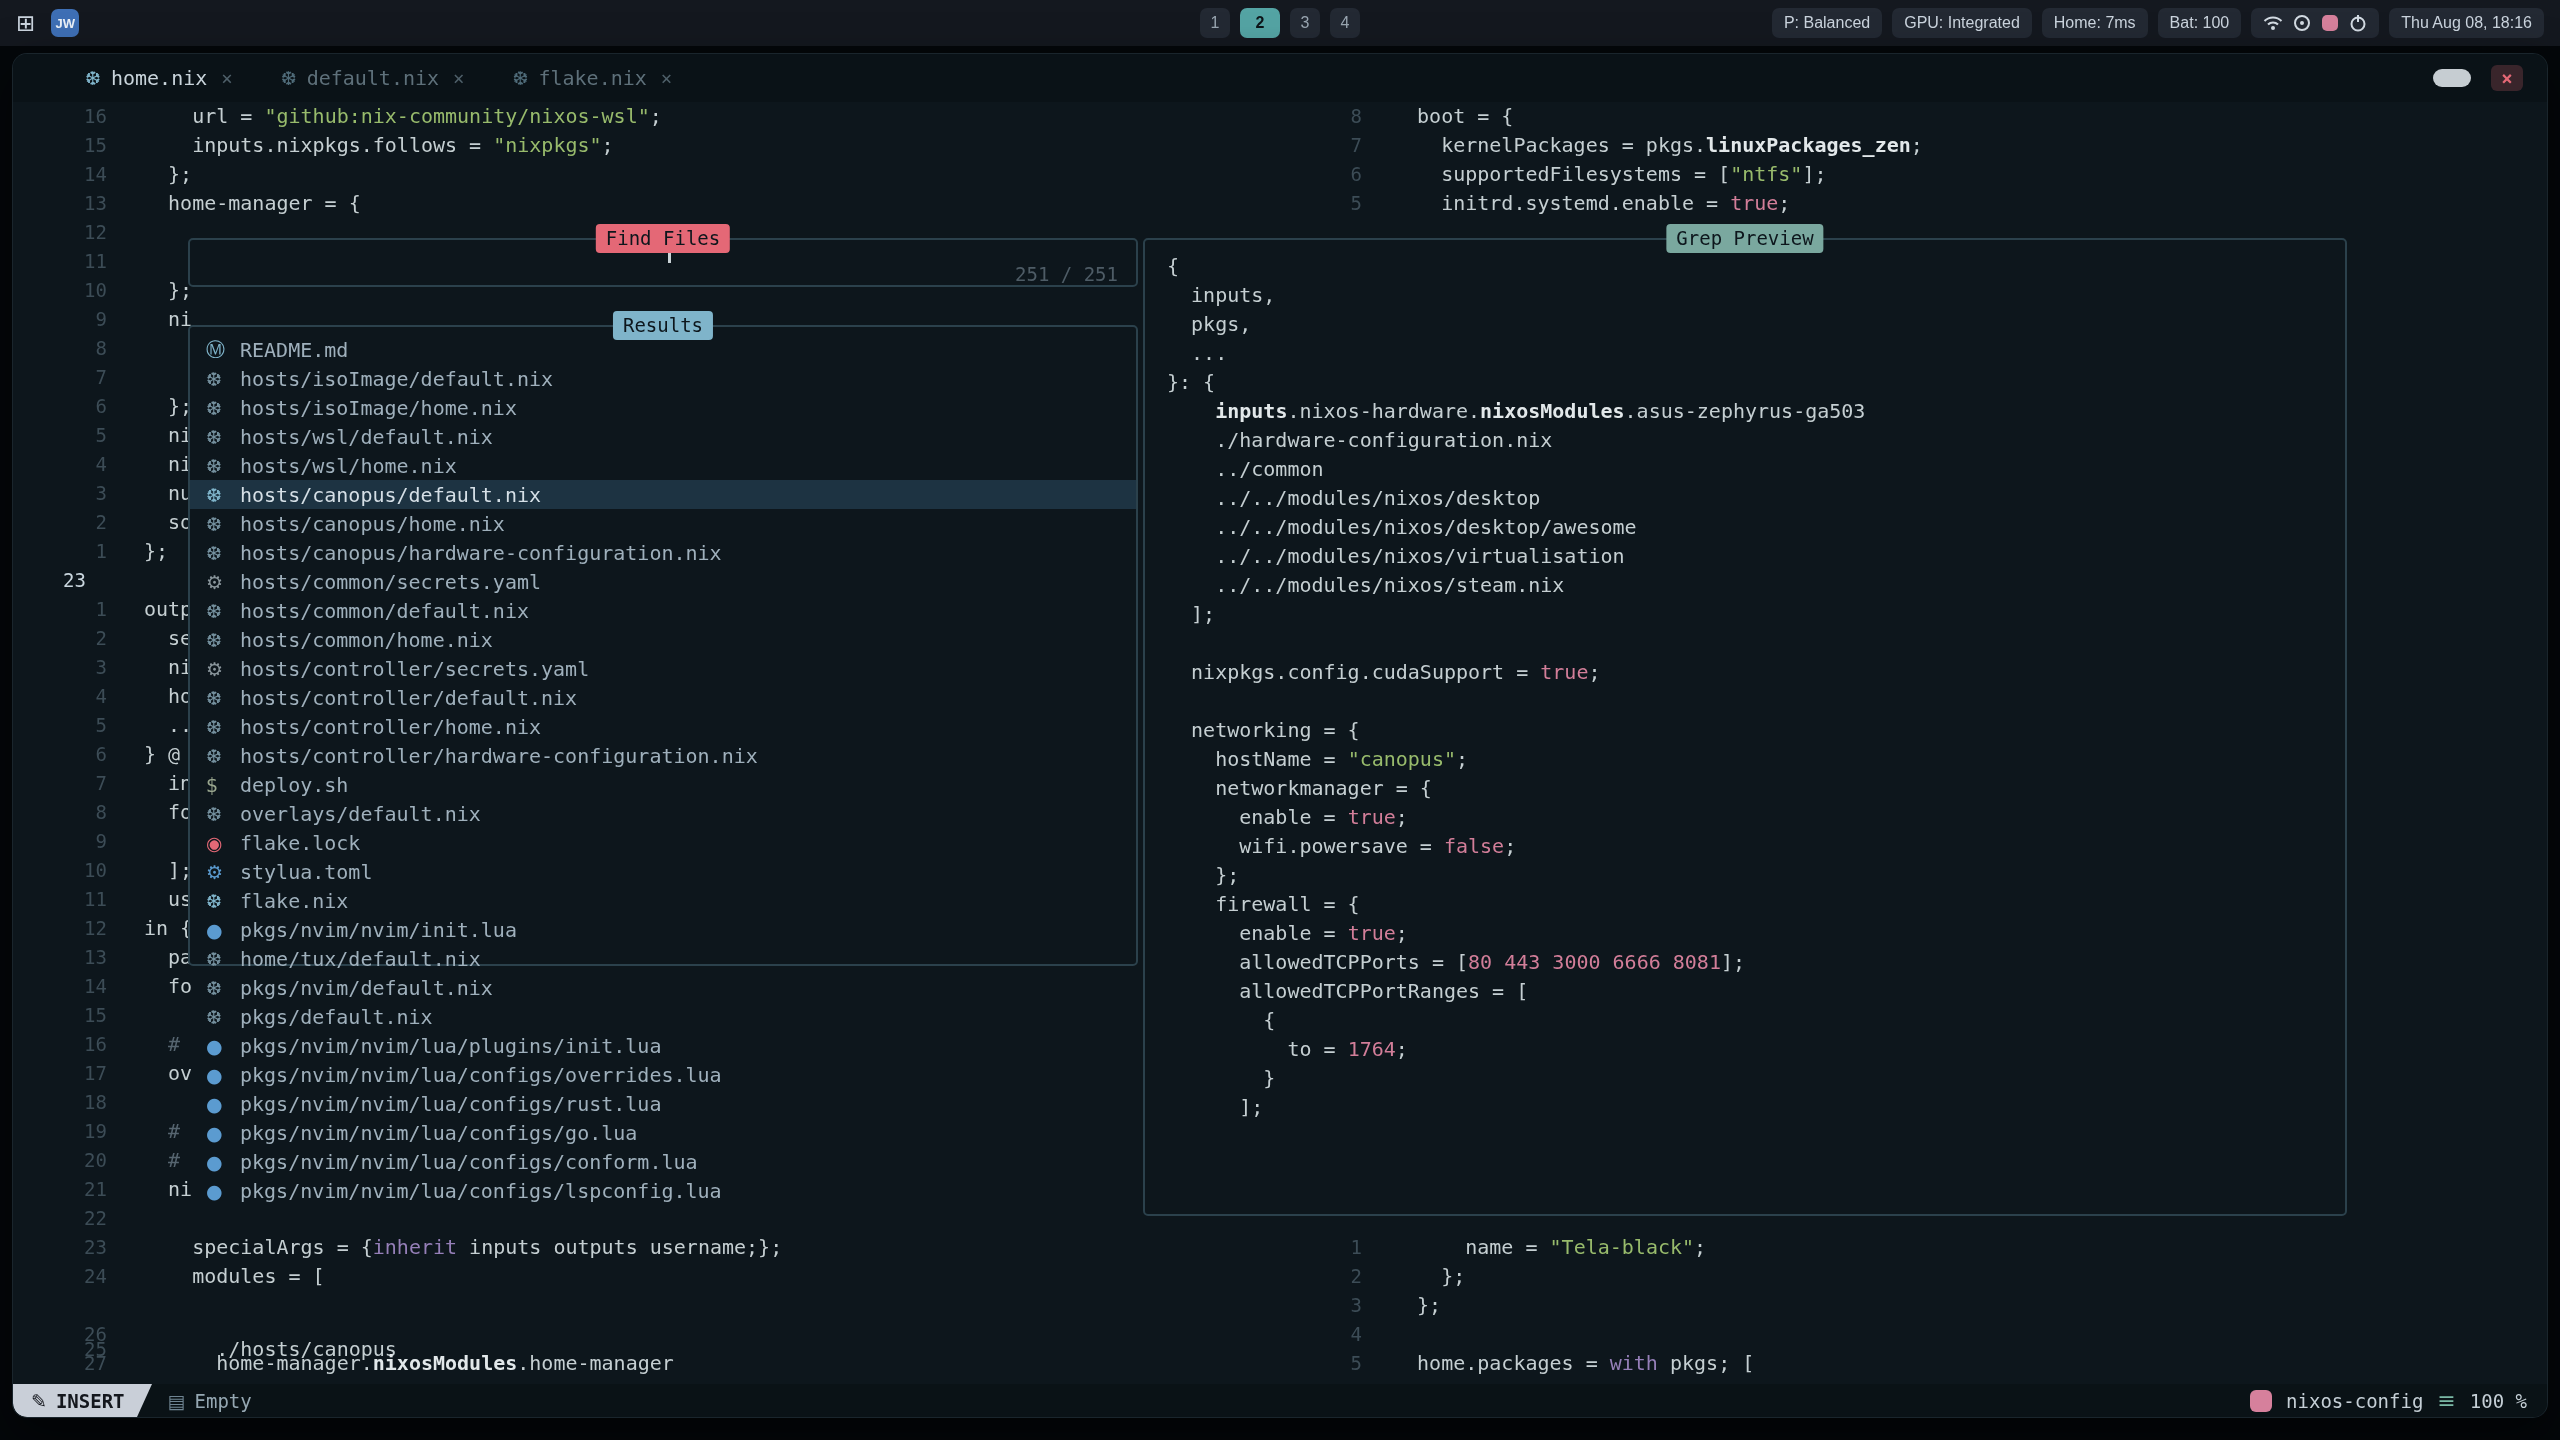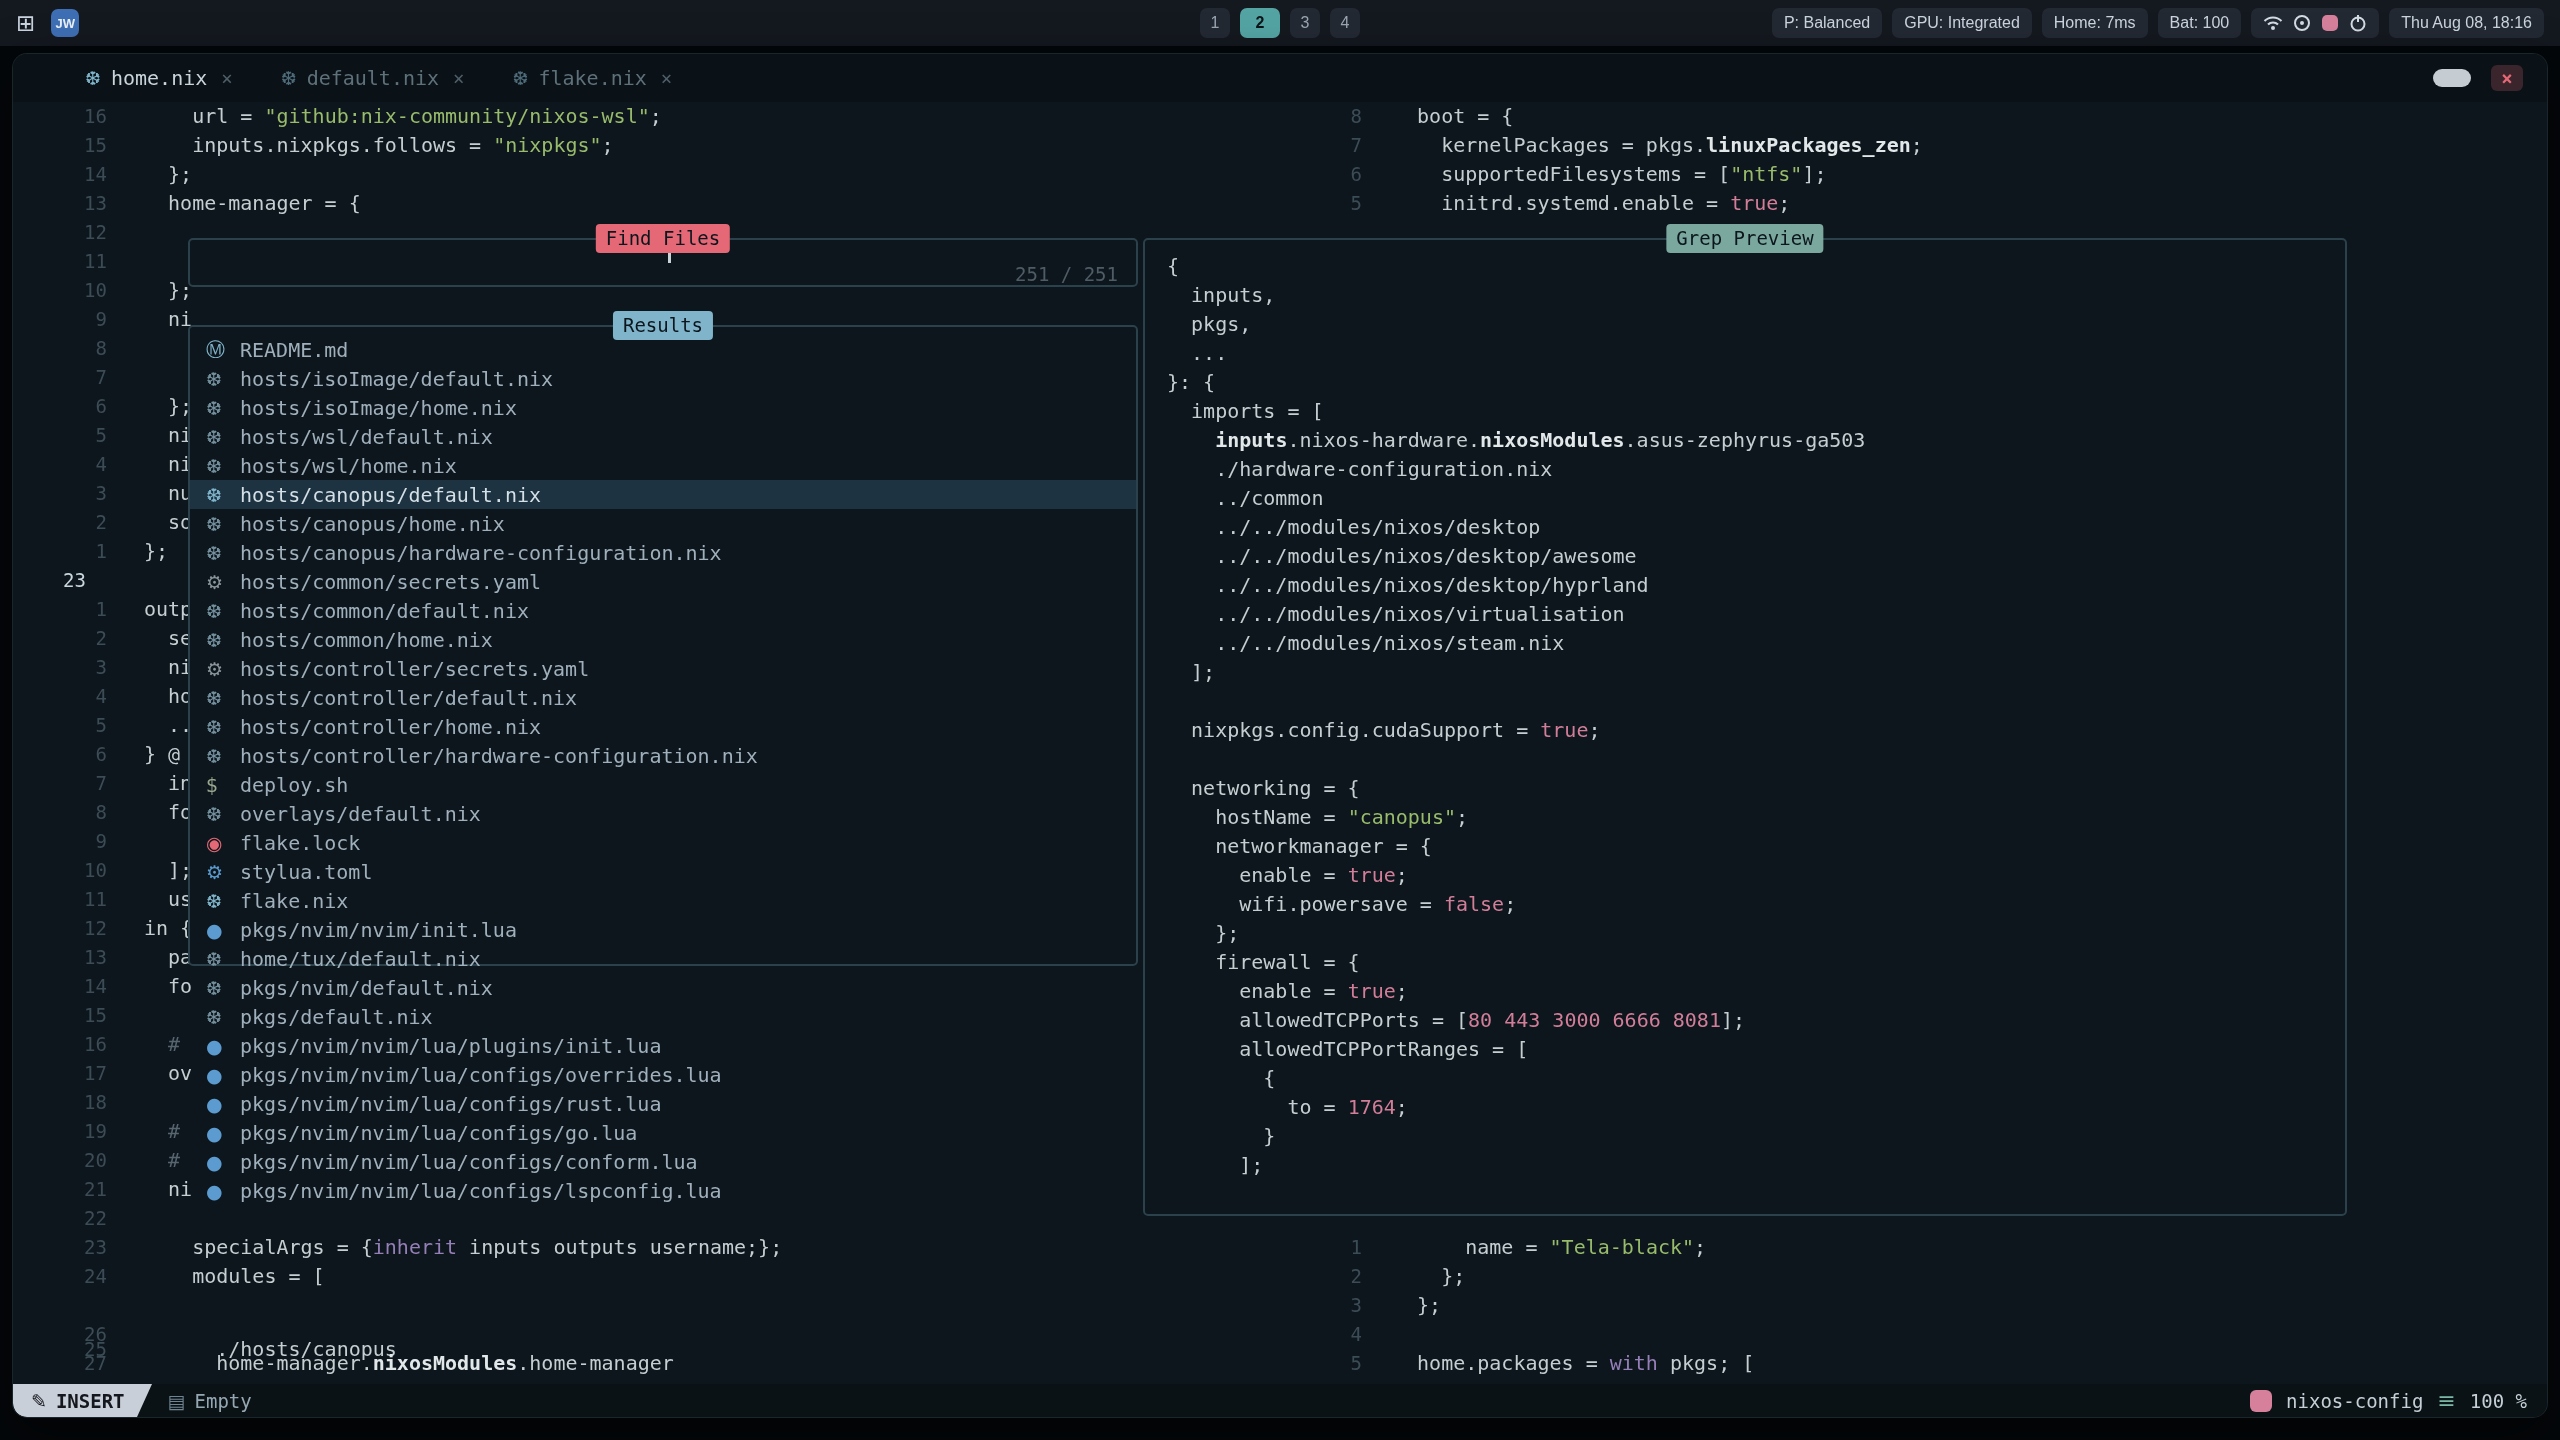--- a/index.html
+++ b/index.html
@@ -512,27 +512,25 @@
     </div>
 
     <div id="preview-box" class="popup">
       <span class="badge teal">Grep Preview</span>
       <div id="preview-lines">
           <div class="pline"><span class="tk-d">{</span></div>
           <div class="pline"><span class="tk-d">  inputs,</span></div>
           <div class="pline"><span class="tk-d">  pkgs,</span></div>
           <div class="pline"><span class="tk-d">  ...</span></div>
           <div class="pline"><span class="tk-d">}: {</span></div>
-          <div class="pline"><span class="tk-d">  imports = [</span></div>
           <div class="pline"><span class="tk-d">    </span><span class="tk-w">inputs</span><span class="tk-d">.nixos-hardware.</span><span class="tk-w">nixosModules</span><span class="tk-d">.asus-zephyrus-ga503</span></div>
           <div class="pline"><span class="tk-d">    ./hardware-configuration.nix</span></div>
           <div class="pline"><span class="tk-d">    ../common</span></div>
           <div class="pline"><span class="tk-d">    ../../modules/nixos/desktop</span></div>
           <div class="pline"><span class="tk-d">    ../../modules/nixos/desktop/awesome</span></div>
-          <div class="pline"><span class="tk-d">    ../../modules/nixos/desktop/hyprland</span></div>
           <div class="pline"><span class="tk-d">    ../../modules/nixos/virtualisation</span></div>
           <div class="pline"><span class="tk-d">    ../../modules/nixos/steam.nix</span></div>
           <div class="pline"><span class="tk-d">  ];</span></div>
           <div class="pline"></div>
           <div class="pline"><span class="tk-d">  nixpkgs.config.cudaSupport = </span><span class="tk-n">true</span><span class="tk-d">;</span></div>
           <div class="pline"></div>
           <div class="pline"><span class="tk-d">  networking = {</span></div>
           <div class="pline"><span class="tk-d">    hostName = </span><span class="tk-s">"canopus"</span><span class="tk-d">;</span></div>
           <div class="pline"><span class="tk-d">    networkmanager = {</span></div>
           <div class="pline"><span class="tk-d">      enable = </span><span class="tk-n">true</span><span class="tk-d">;</span></div>

